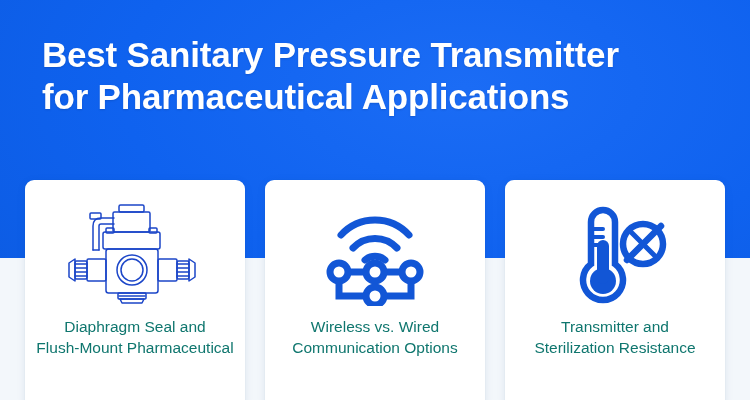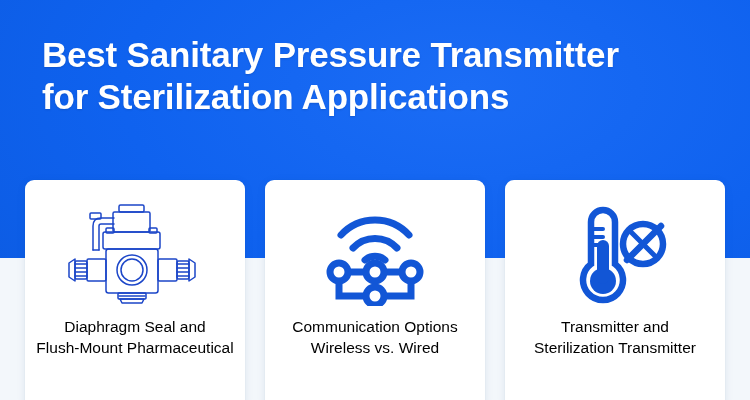--- a/index.html
+++ b/index.html
@@ -67,37 +67,37 @@
     display:flex;
     align-items:center;
     justify-content:center;
   }
 
   .card-label {
     margin-top:6px;
     width:100%;
     padding:0 10px;
     text-align:center;
-    color:#000000;
+    color:#0f766e;
     font-size:15.5px;
     line-height:21px;
     font-weight:normal;
   }
   .card-label .line { display:block; white-space:nowrap; }
 </style>
 </head>
 <body>
 
 <div id="poster">
 
   <div id="hero-band"></div>
 
   <h1 id="title">
     <span class="line">Best Sanitary Pressure Transmitter</span>
-    <span class="line">for Sterilization Applications</span>
+    <span class="line">for Pharmaceutical Applications</span>
   </h1>
 
   <div id="cards">
 
     <div class="card">
       <div class="card-icon">
         <svg width="158" height="104" viewBox="0 0 158 104" fill="none" stroke="#1b45c8" stroke-width="1.5" stroke-linejoin="round" stroke-linecap="round">
 
           <rect x="63" y="3" width="25" height="7" rx="1.5"></rect>
           <rect x="57" y="10" width="37" height="20" rx="1.5"></rect>
@@ -148,22 +148,22 @@
           <path d="M24 70 L24 94 L96 94 L96 70"></path>
           <path d="M24 70 L96 70"></path>
 
           <circle cx="24" cy="70" r="9" fill="#ffffff"></circle>
           <circle cx="60" cy="70" r="9" fill="#ffffff"></circle>
           <circle cx="96" cy="70" r="9" fill="#ffffff"></circle>
           <circle cx="60" cy="94" r="9" fill="#ffffff"></circle>
         </svg>
       </div>
       <div class="card-label">
+        <span class="line">Wireless vs. Wired</span>
         <span class="line">Communication Options</span>
-        <span class="line">Wireless vs. Wired</span>
       </div>
     </div>
 
     <div class="card">
       <div class="card-icon">
         <svg width="120" height="104" viewBox="0 0 120 104" fill="none" stroke="#1256d6" stroke-width="6.5" stroke-linecap="round">
 
           <path d="M36 20 a12 12 0 0 1 24 0 L60 62 a20 20 0 1 1 -24 0 Z"></path>
 
           <circle cx="48" cy="79" r="13" fill="#1256d6" stroke="none"></circle>
@@ -171,18 +171,18 @@
 
           <path d="M39 27 L48 27 M39 35 L48 35 M39 43 L48 43" stroke-width="4"></path>
 
           <circle cx="88" cy="42" r="20"></circle>
           <path d="M77 31 L99 53 M99 31 L77 53" stroke-width="5"></path>
           <path d="M72 58 L106 24" stroke-width="6.5"></path>
         </svg>
       </div>
       <div class="card-label">
         <span class="line">Transmitter and</span>
-        <span class="line">Sterilization Transmitter</span>
+        <span class="line">Sterilization Resistance</span>
       </div>
     </div>
 
   </div>
 </div>
 
 </body></html>

